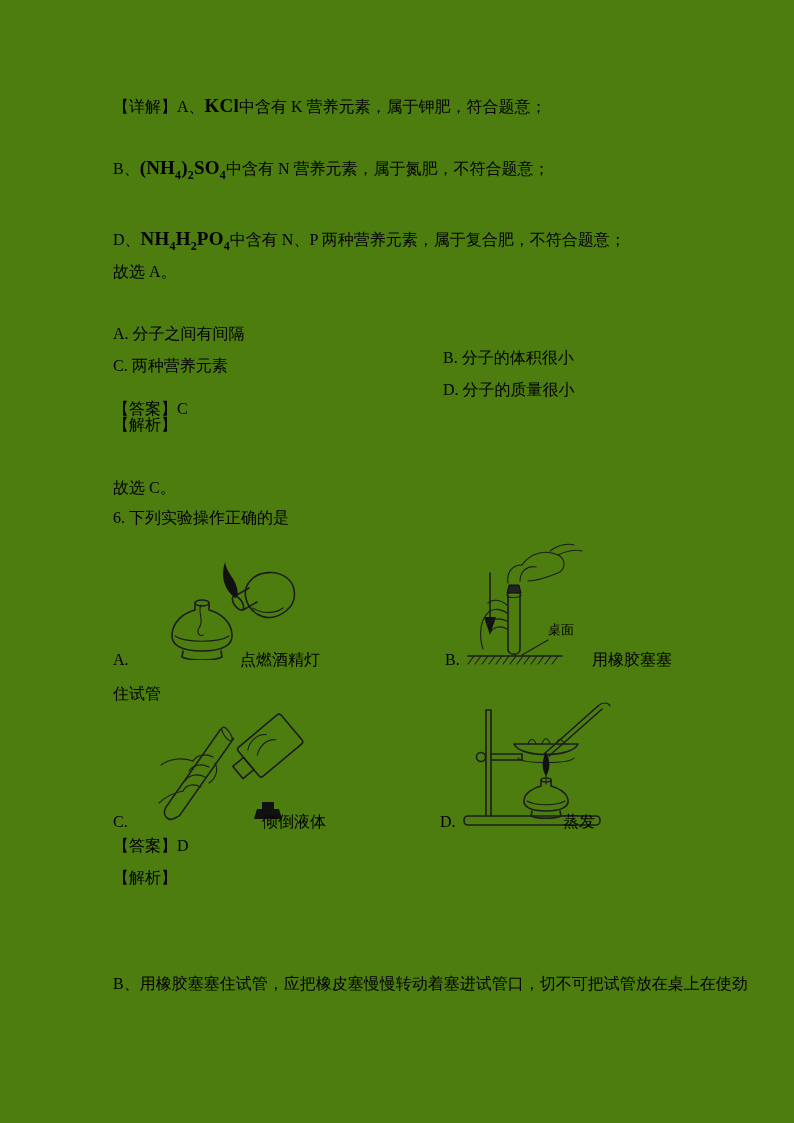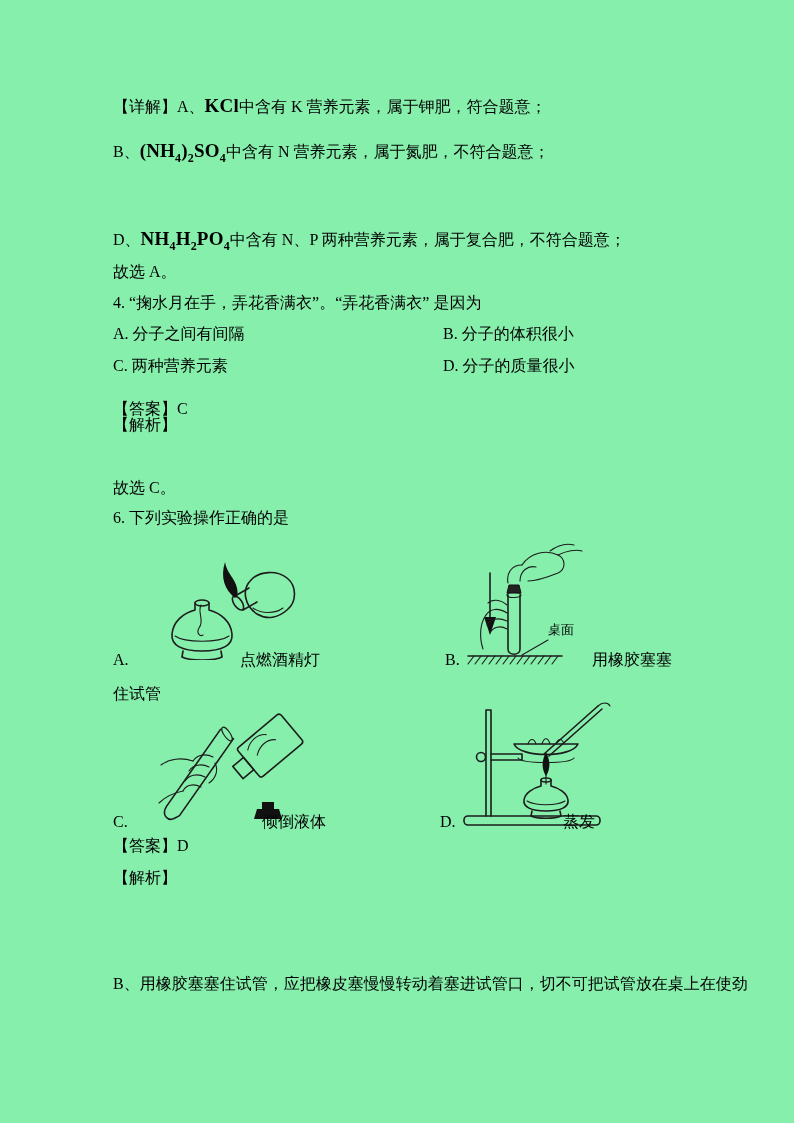--- a/index.html
+++ b/index.html
@@ -1,54 +1,53 @@
 <!DOCTYPE html>
 <html><head>
 <meta charset="utf-8">
 <style>
   html,body{margin:0;padding:0;background:#888;}
   .page{
     position:relative;width:794px;height:1123px;margin:0 auto;
-    background:#86efac;color:#000;
+    background:#4d7c0f;color:#000;
     font-family:"Liberation Serif","DejaVu Serif",serif;
     overflow:hidden;
   }
   .line{
     position:absolute;left:113px;
     font-size:16px;line-height:20px;white-space:pre;
     color:#000;
   }
   .formula{
     font-family:"Liberation Serif","DejaVu Serif",serif;
     font-weight:700;font-size:19px;line-height:20px;letter-spacing:.2px;
   }
   .formula sub{font-size:12px;line-height:0;font-weight:700;}
-  .optB{position:absolute;left:443px;}
+  .optB{position:absolute;left:443px;margin-top:24px;}
   .figure{position:absolute;}
   .figure svg{display:block;}
   .sk{stroke:#1c1c1c;stroke-width:1.6;fill:none;stroke-linecap:round;stroke-linejoin:round;}
   .sk-thin{stroke:#1c1c1c;stroke-width:1.1;fill:none;stroke-linecap:round;stroke-linejoin:round;}
   .fill{fill:#111;stroke:none;}
   .desk-label{position:absolute;font-size:13px;line-height:18px;white-space:pre;}
 </style>
 </head>
 <body>
 
 <div class="page">
 
   <div class="line" style="top:96px"><span>【详解】</span><span>A、</span><span class="formula">KCl</span><span>中含有 K 营养元素，属于钾肥，符合题意；</span></div>
 
-  <div class="line" style="top:141px"><span>B、</span><span class="formula">(NH<sub>4</sub>)<sub>2</sub>SO<sub>4</sub></span><span>中含有 N 营养元素，属于氮肥，不符合题意；</span></div>
+  <div class="line" style="top:158px"><span>B、</span><span class="formula">(NH<sub>4</sub>)<sub>2</sub>SO<sub>4</sub></span><span>中含有 N 营养元素，属于氮肥，不符合题意；</span></div>
 
 
   <div class="line" style="top:229px"><span>D、</span><span class="formula">NH<sub>4</sub>H<sub>2</sub>PO<sub>4</sub></span><span>中含有 N、P 两种营养元素，属于复合肥，不符合题意；</span></div>
 
   <div class="line" style="top:262px">故选 A。</div>
 
-  <div class="line" style="top:293px">4. “掬水月在手，弄花香满衣”。“弄花香满衣” 是因为</div>
 
   <div class="line" style="top:324px"><span>A.</span><span> </span><span>分子之间有间隔</span></div>
   <div class="line optB" style="top:324px"><span>B.</span><span> </span><span>分子的体积很小</span></div>
   <div class="line" style="top:356px"><span>C.</span><span> </span><span>两种营养元素</span></div>
   <div class="line optB" style="top:356px"><span>D.</span><span> </span><span>分子的质量很小</span></div>
 
   <div class="line" style="top:399px"><span>【答案】</span><span>C</span></div>
   <div class="line" style="top:415px">【解析】</div>
   <div class="line" style="top:478px">故选 C。</div>
 

